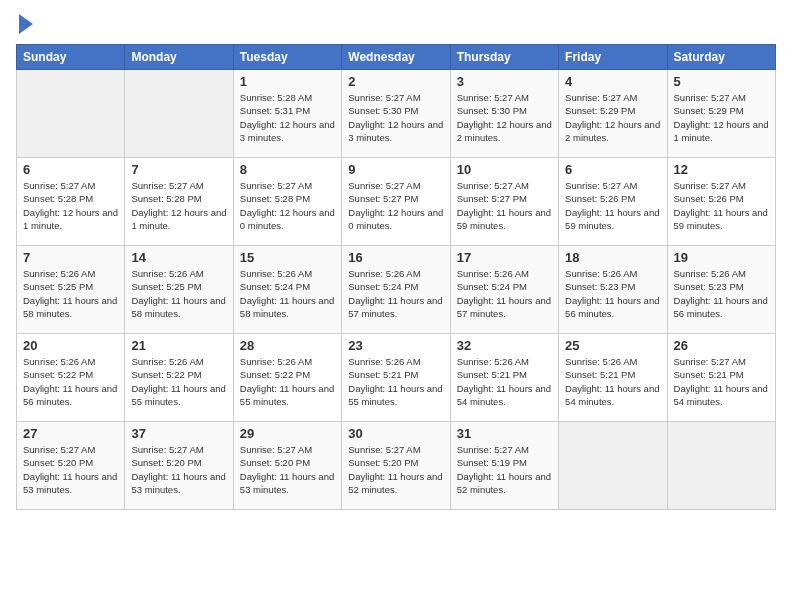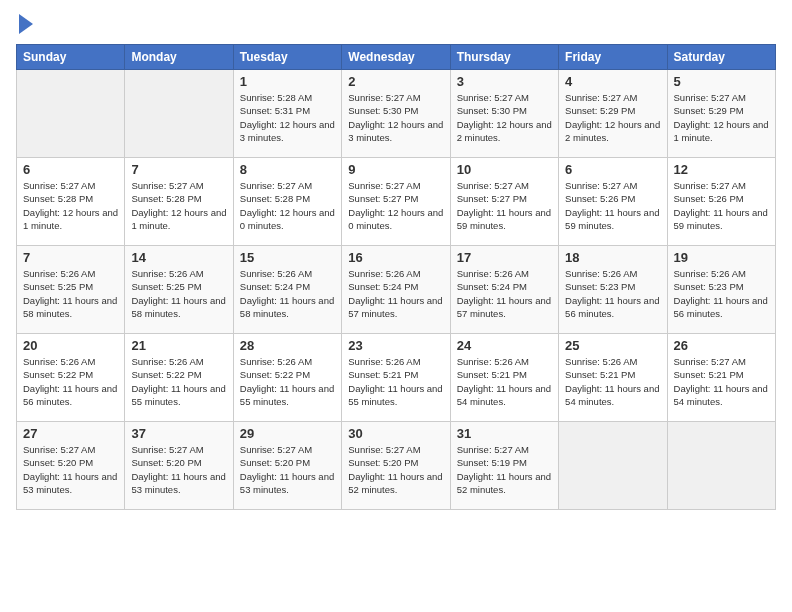--- a/index.html
+++ b/index.html
@@ -226,21 +226,21 @@
         </td>
         <td>
           <span class="day-num">28</span>
           <div class="day-info">Sunrise: 5:26 AM<br>Sunset: 5:22 PM<br>Daylight: 11 hours and 55 minutes.</div>
         </td>
         <td>
           <span class="day-num">23</span>
           <div class="day-info">Sunrise: 5:26 AM<br>Sunset: 5:21 PM<br>Daylight: 11 hours and 55 minutes.</div>
         </td>
         <td>
-          <span class="day-num">24</span>
+          <span class="day-num">32</span>
           <div class="day-info">Sunrise: 5:26 AM<br>Sunset: 5:21 PM<br>Daylight: 11 hours and 54 minutes.</div>
         </td>
         <td>
           <span class="day-num">25</span>
           <div class="day-info">Sunrise: 5:26 AM<br>Sunset: 5:21 PM<br>Daylight: 11 hours and 54 minutes.</div>
         </td>
         <td>
           <span class="day-num">26</span>
           <div class="day-info">Sunrise: 5:27 AM<br>Sunset: 5:21 PM<br>Daylight: 11 hours and 54 minutes.</div>
         </td>

